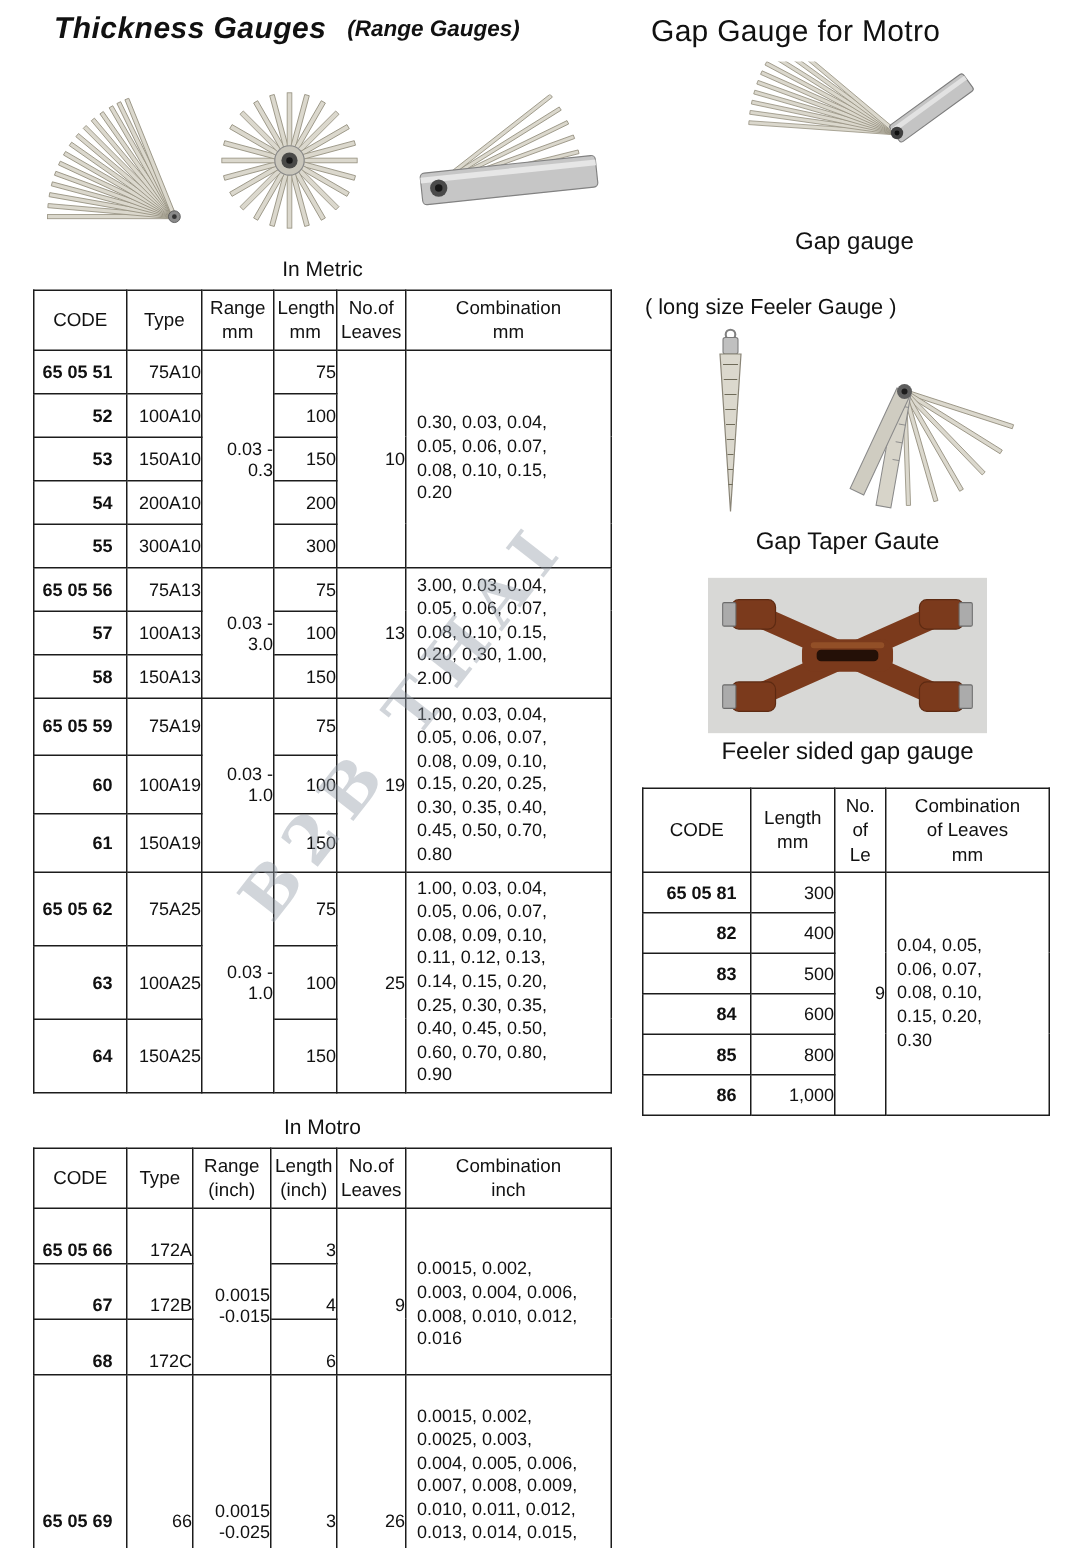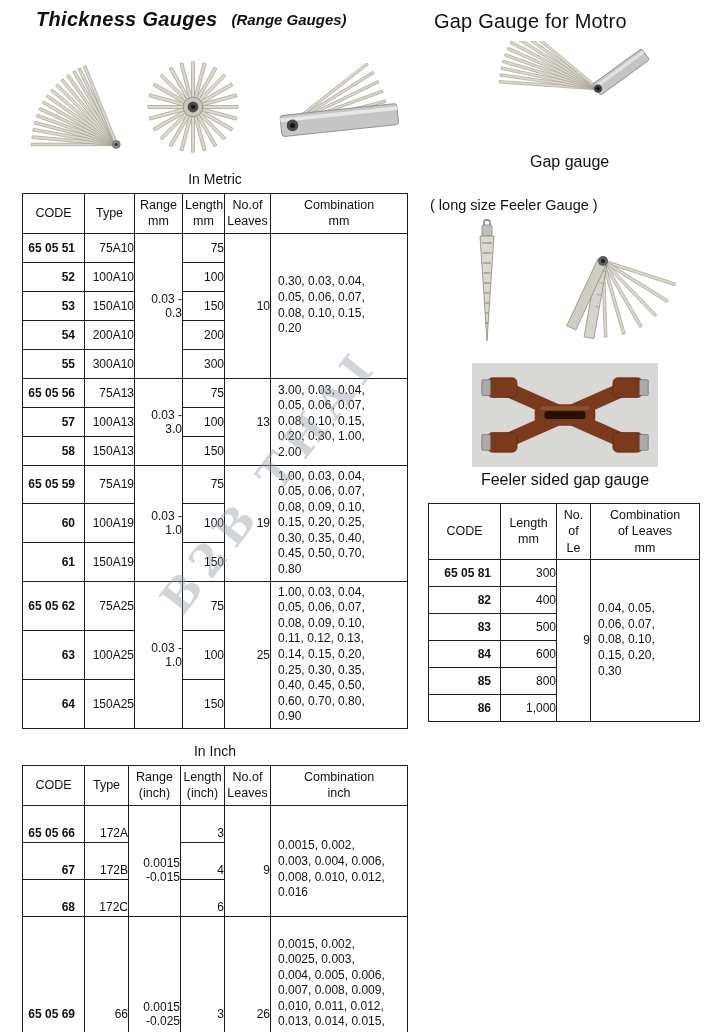--- a/index.html
+++ b/index.html
@@ -262,21 +262,21 @@
           <td class="center">100</td>
         </tr>
         <tr>
           <td class="code">64</td>
           <td class="center">150A25</td>
           <td class="center">150</td>
         </tr>
       </tbody>
     </table>
 
-    <div class="section-heading">In Inch</div>
+    <div class="section-heading">In Motro</div>
 
     <table class="spec left-table inch-table">
       <colgroup>
         <col style="width:62px">
           <col style="width:44px">
           <col style="width:52px">
         <col style="width:44px">
           <col style="width:46px">
           <col>
       </colgroup>
@@ -396,20 +396,21 @@
         <line x1="180" y1="41.5" x2="180" y2="46" stroke="#8a8a8a" stroke-width="0.6"></line>
         <line x1="192" y1="41.5" x2="192" y2="46" stroke="#8a8a8a" stroke-width="0.6"></line>
         <line x1="204" y1="41.5" x2="204" y2="46" stroke="#8a8a8a" stroke-width="0.6"></line>
       </g>
       <g transform="rotate(115 158 46)">
         <rect x="158" y="41.5" width="74" height="10" fill="#cfccc1" stroke="#8a8a8a" stroke-width="0.7"></rect>
       </g>
       <circle cx="158" cy="46" r="5" fill="#5e5e5e"></circle>
       <circle cx="158" cy="46" r="2" fill="#1c1c1c"></circle>
     </svg>
+    <div class="caption">Gap Taper Gaute</div>
 
     <svg class="img-block" width="186" height="104" viewBox="0 0 190 106" style="margin-top:14px">
       <rect x="0" y="0" width="190" height="106" fill="#d8d8d6"></rect>
       <g stroke="#7b3a1c" stroke-width="15" stroke-linecap="round">
         <line x1="95" y1="53" x2="32" y2="25"></line>
         <line x1="95" y1="53" x2="158" y2="25"></line>
         <line x1="95" y1="53" x2="32" y2="81"></line>
         <line x1="95" y1="53" x2="158" y2="81"></line>
       </g>
       <rect x="64" y="42" width="62" height="22" rx="8" fill="#7b3a1c"></rect>

